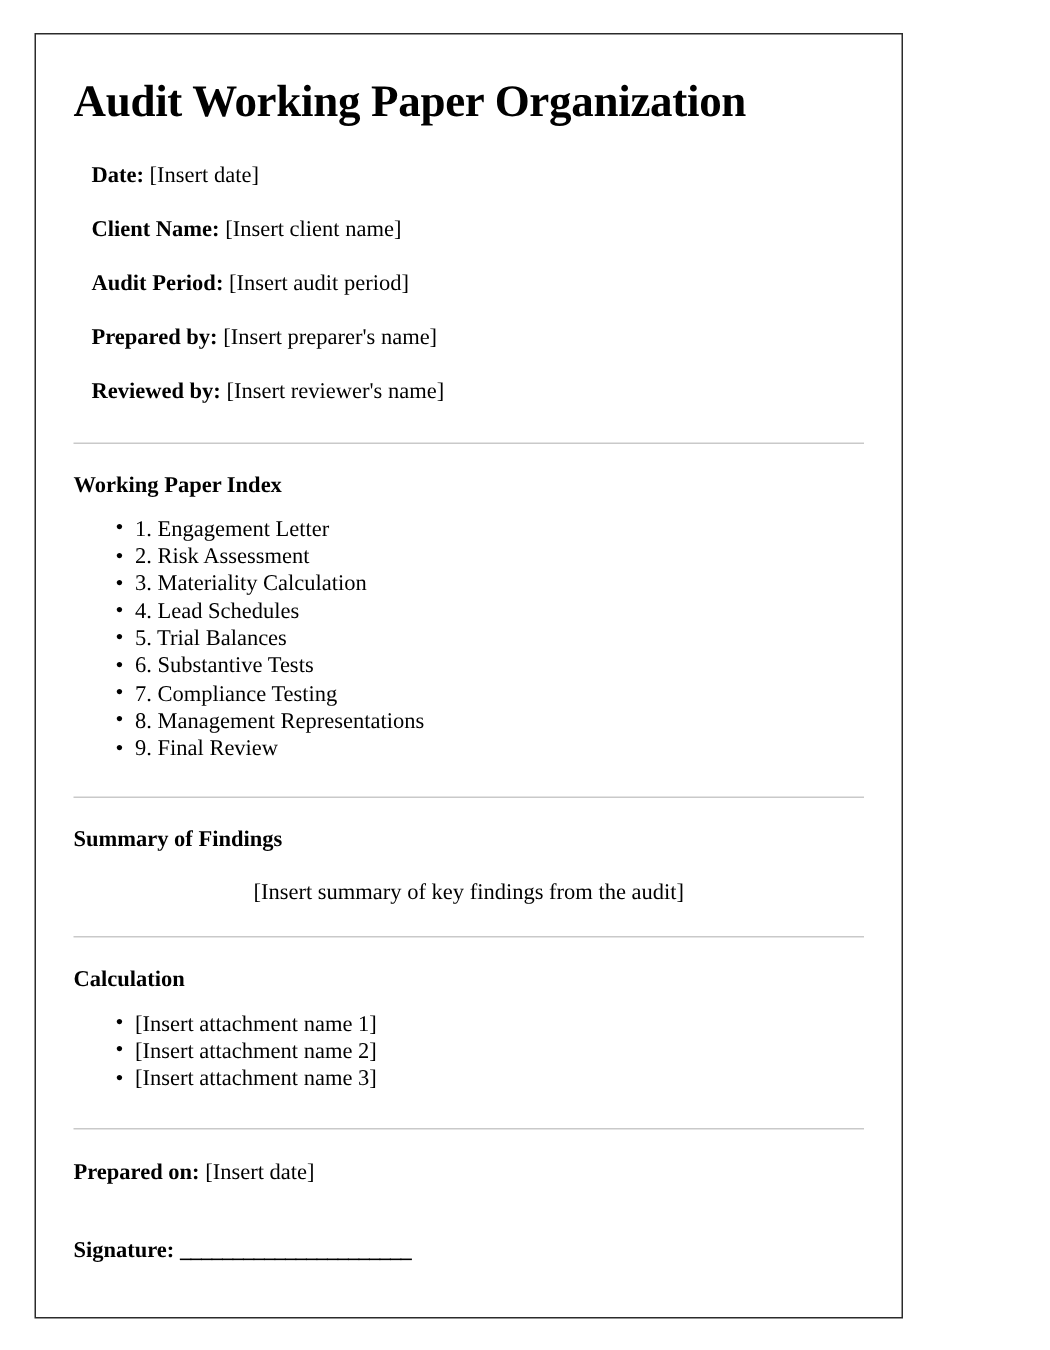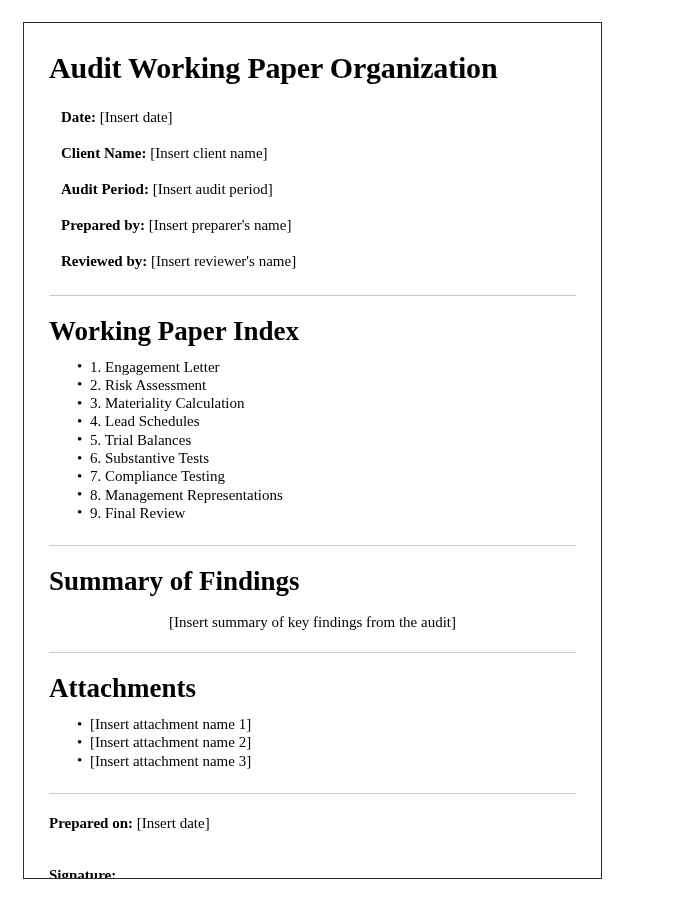--- a/index.html
+++ b/index.html
@@ -64,21 +64,21 @@
     border-top: 1px solid #c9c9c9;
     margin: 0;
   }
 
   .sec-rule-1 { margin-top: 25px; }
   .sec-rule-2 { margin-top: 23px; }
   .sec-rule-3 { margin-top: 20px; }
   .sec-rule-4 { margin-top: 23px; }
 
   .section-heading {
-    font-size: 27px;
+    font-size: 15px;
     font-weight: bold;
     line-height: 1.15;
     margin: 20px 0 0 0;
   }
 
   .bullet-list {
     list-style: none;
     margin: 11px 0 0 0;
     padding: 0 0 0 28px;
   }
@@ -166,21 +166,21 @@
     </ul>
 
     <hr class="rule sec-rule-2">
 
     <h2 class="section-heading">Summary of Findings</h2>
 
     <p class="body-text">[Insert summary of key findings from the audit]</p>
 
     <hr class="rule sec-rule-3">
 
-    <h2 class="section-heading">Attachments</h2>
+    <h2 class="section-heading">Calculation</h2>
 
     <ul class="bullet-list">
       <li>[Insert attachment name 1]</li>
       <li>[Insert attachment name 2]</li>
       <li>[Insert attachment name 3]</li>
     </ul>
 
     <hr class="rule sec-rule-4">
 
     <p class="footer-row">

